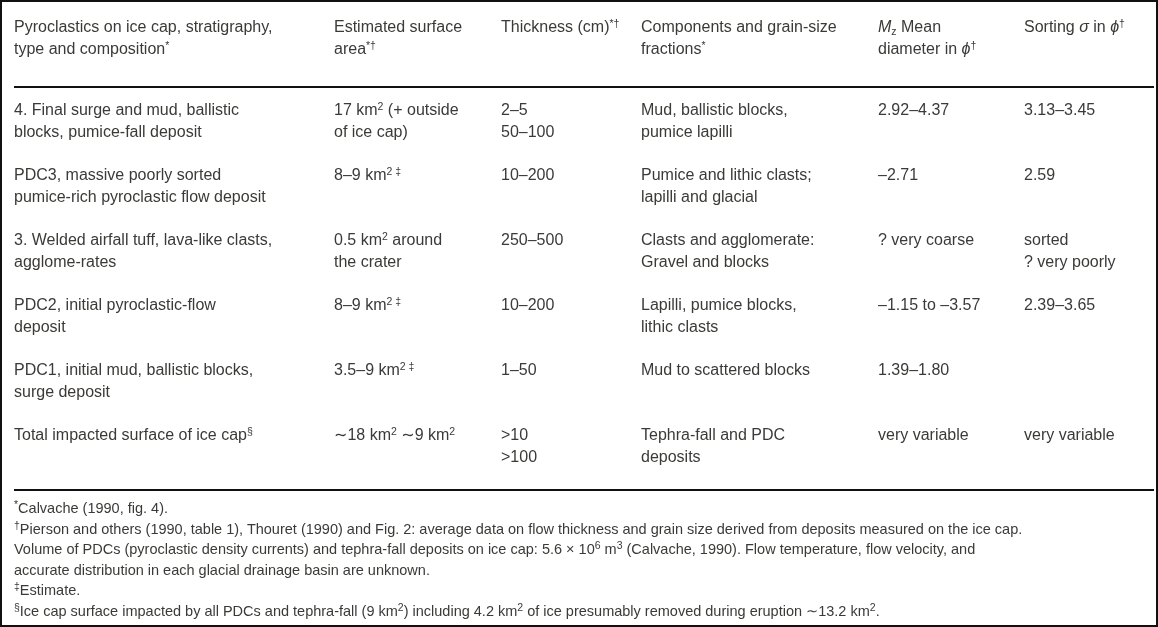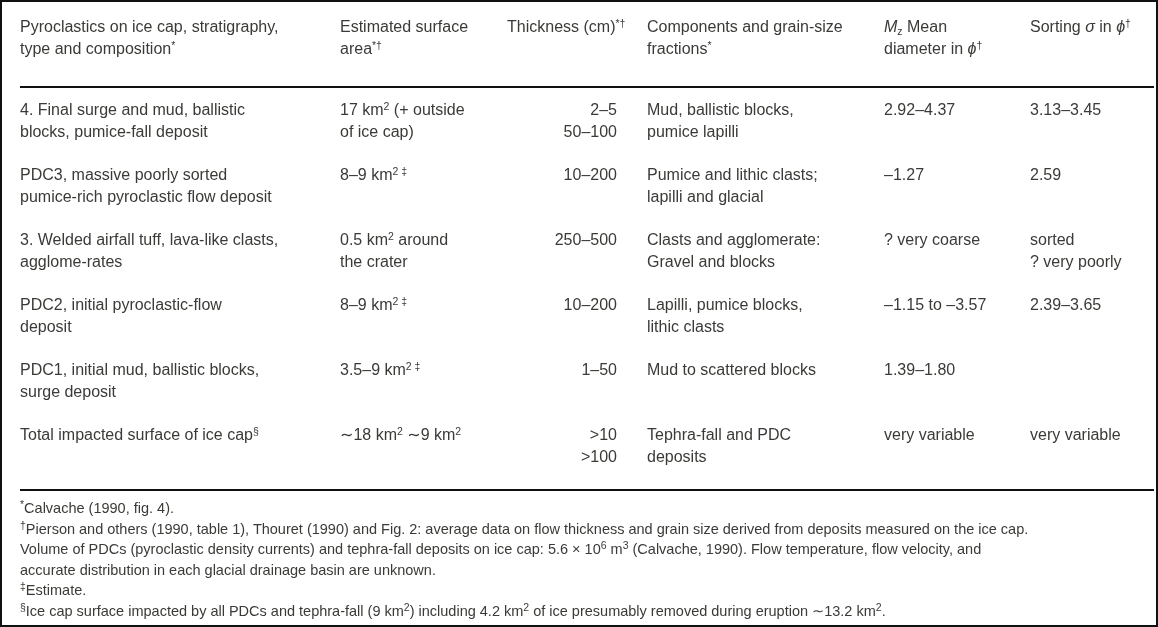--- a/index.html
+++ b/index.html
@@ -6,28 +6,28 @@
   .page{
     position:relative;
     width:1158px;height:627px;
     box-sizing:border-box;
     background:var(--bg,#ffffff);
     border:2px solid var(--rule,#111111);
     color:var(--text,#3b3a37);
     font-family:"Liberation Sans","DejaVu Sans",sans-serif;
     overflow:hidden;
   }
-  .inner{padding-left:18px;padding-right:2px;}
+  .inner{padding-left:12px;padding-right:2px;}
   .grid-row{
     display:grid;
     grid-template-columns:320px 167px 140px 237px 146px 1fr;
   }
   .cell{font-size:16px;line-height:22px;}
   .line{white-space:nowrap;}
-  .c3{text-align:right;padding-right:30px;}
+  .c3{text-align:left;padding-right:30px;}
   .header{padding-top:14px;padding-bottom:26px;}
   .rule{height:2px;background:var(--rule,#111111);margin:0;}
   .tbody{padding-top:11px;}
   .row{height:65px;align-items:start;}
   .footnotes{padding-top:7px;font-size:14.5px;line-height:20.5px;}
   .fline{white-space:nowrap;}
   sup{font-size:10.5px;line-height:0;position:relative;top:-5px;vertical-align:baseline;}
   sub{font-size:10.5px;line-height:0;position:relative;top:3px;vertical-align:baseline;}
   .it{font-style:italic;}
 </style>
@@ -95,21 +95,21 @@
             <div class="line"><span>8–9 km</span><sup>2 ‡</sup></div>
           </div>
           <div class="cell c3">
             <div class="line"><span>10–200</span></div>
           </div>
           <div class="cell c4">
             <div class="line"><span>Pumice and lithic clasts;</span></div>
             <div class="line"><span>lapilli and glacial</span></div>
           </div>
           <div class="cell c5">
-            <div class="line"><span>–1.27</span></div>
+            <div class="line"><span>–2.71</span></div>
           </div>
           <div class="cell c6">
             <div class="line"><span>2.59</span></div>
           </div>
         </div>
         <div class="row grid-row">
           <div class="cell c1">
             <div class="line"><span>3. Welded airfall tuff, lava-like clasts,</span></div>
             <div class="line"><span>agglome-rates</span></div>
           </div>

